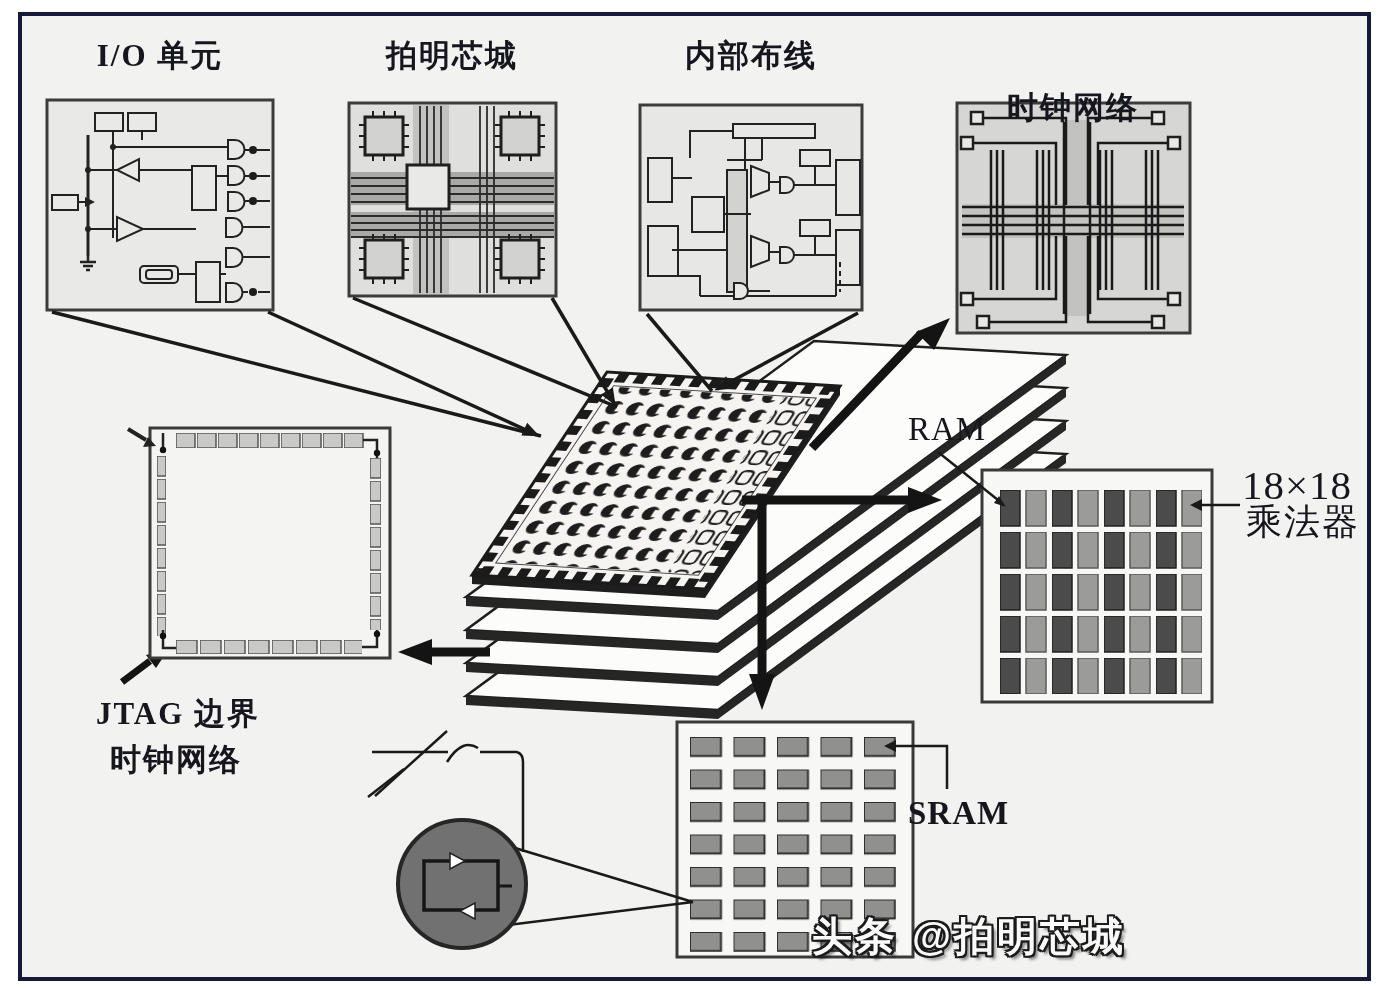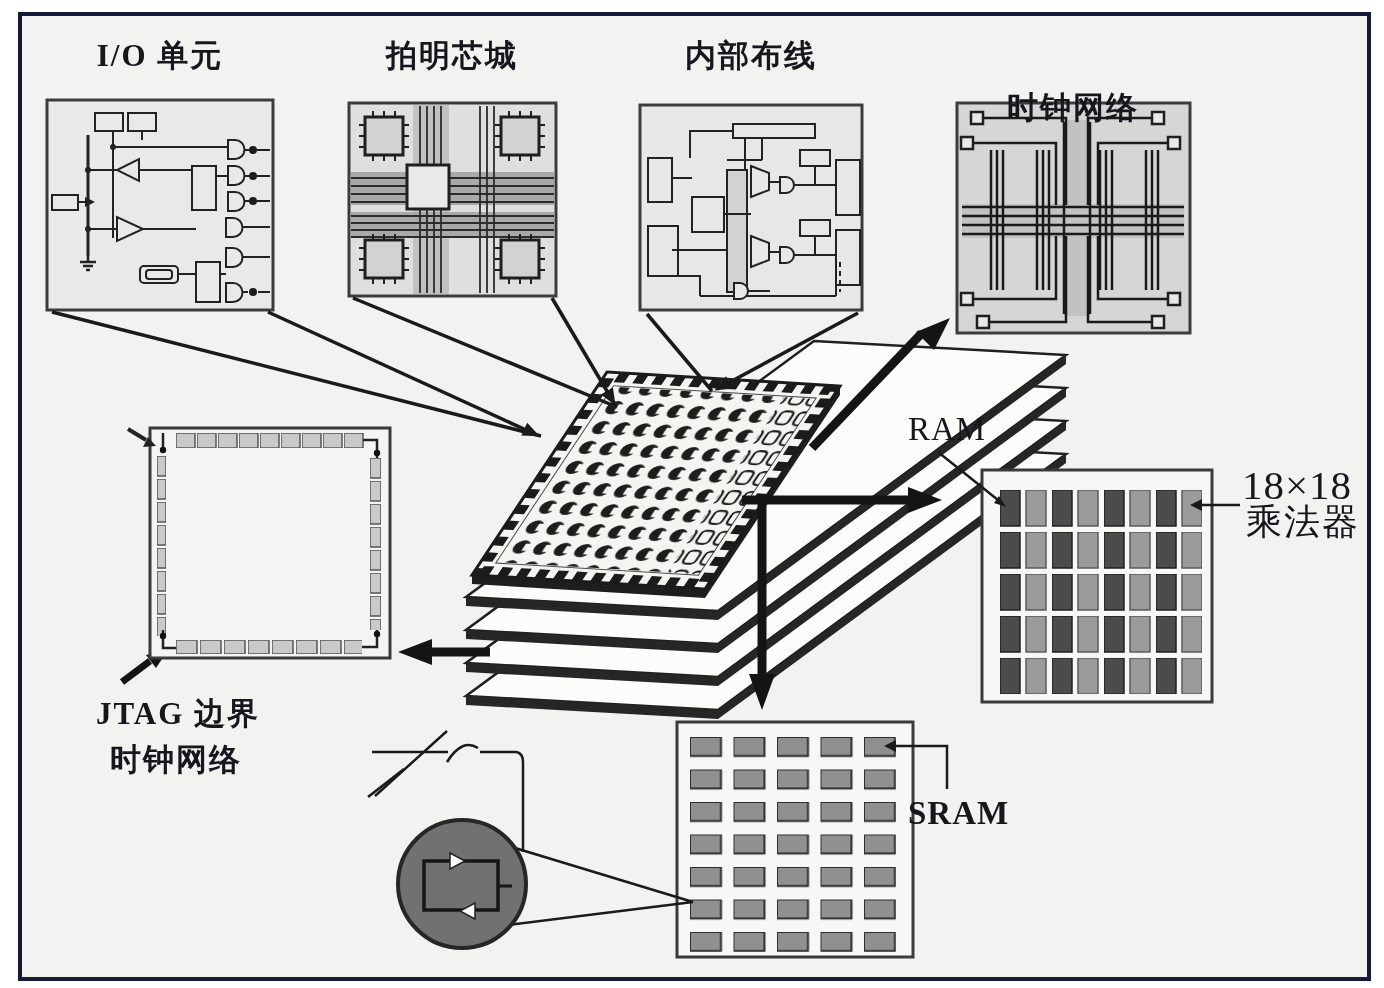--- a/index.html
+++ b/index.html
@@ -298,14 +298,15 @@
 
   <div class="lbl side-label" style="left:908px;top:412px;">RAM</div>
   <div class="lbl side-label" style="left:1242px;top:464px;font-size:41px;">18×18</div>
   <div class="lbl side-label" style="left:1246px;top:504px;font-size:36px;letter-spacing:2px;">乘法器</div>
 
   <div class="lbl jtag-label" style="left:178px;top:698px;">JTAG 边界</div>
   <div class="lbl jtag-label" style="left:176px;top:744px;">时钟网络</div>
 
   <div class="lbl side-label" style="left:908px;top:796px;font-weight:bold;">SRAM</div>
 
+  <div class="watermark">头条 @拍明芯城</div>
   </div>
 </div>
 
 </body></html>

